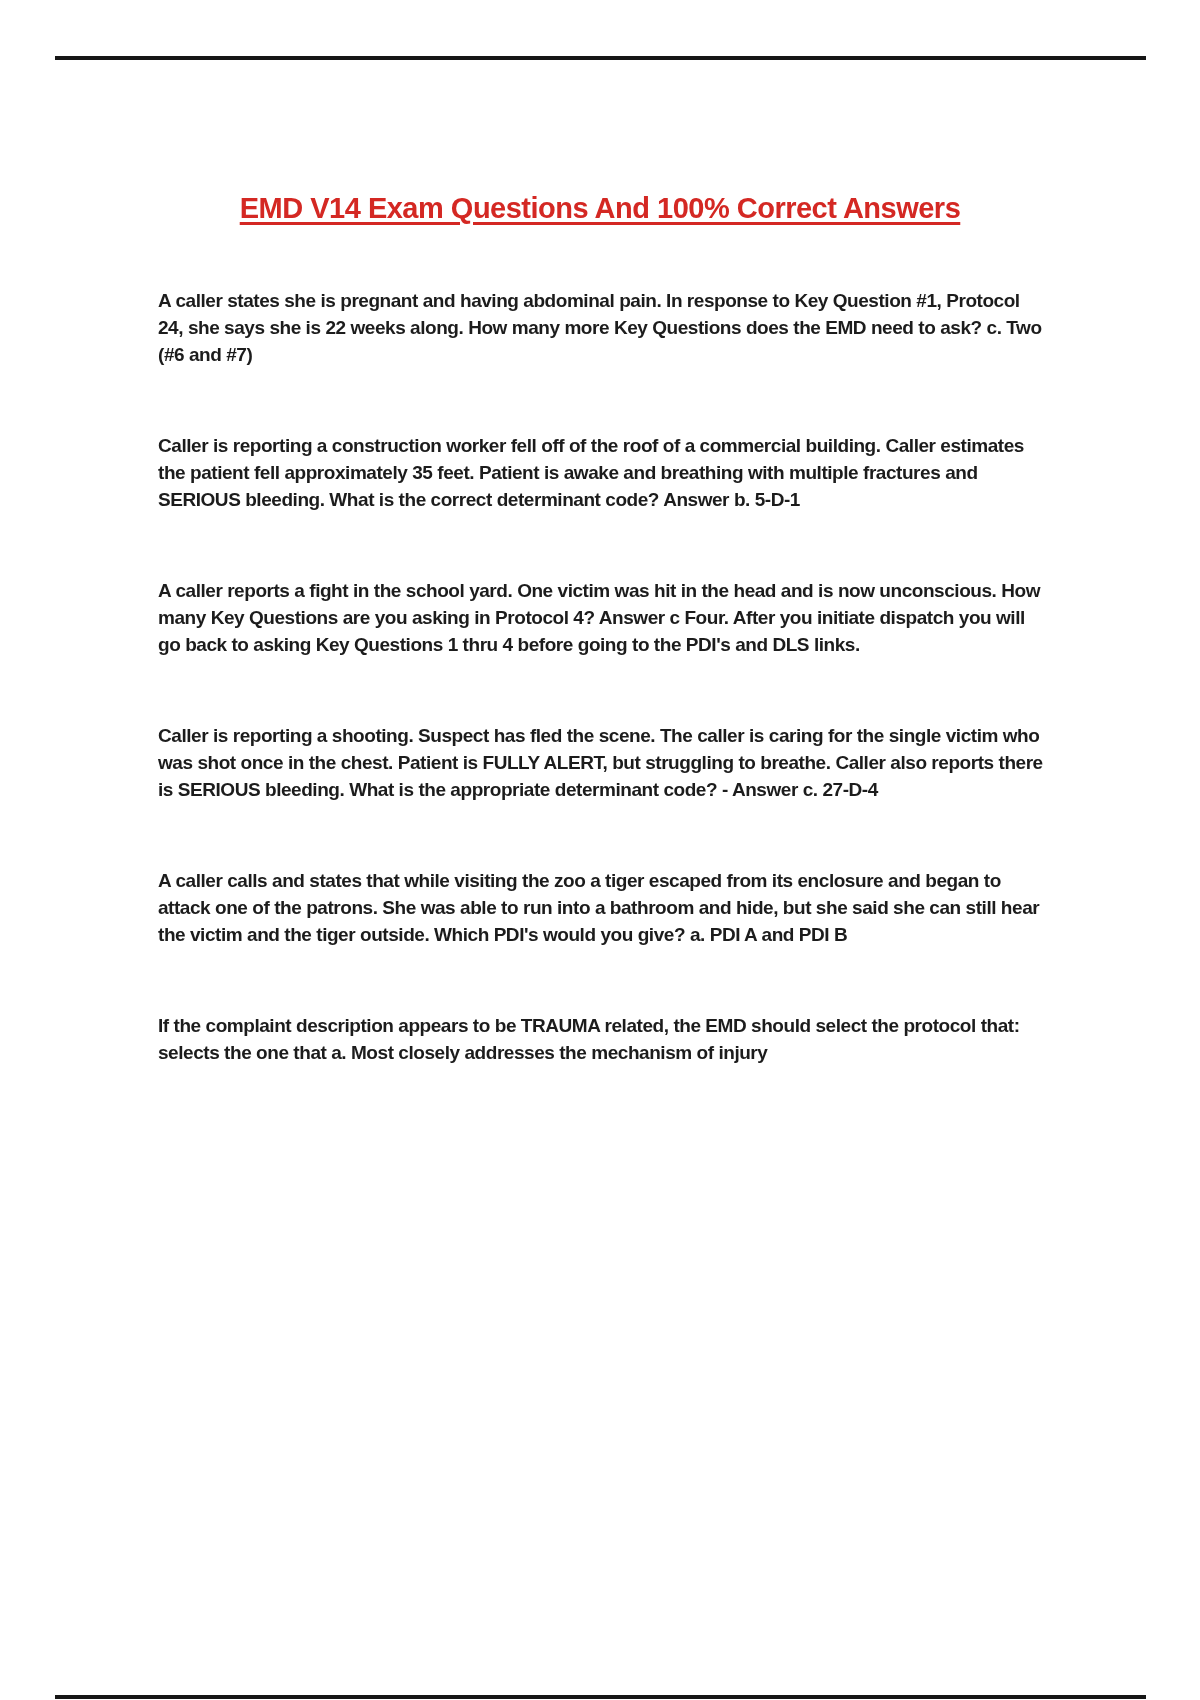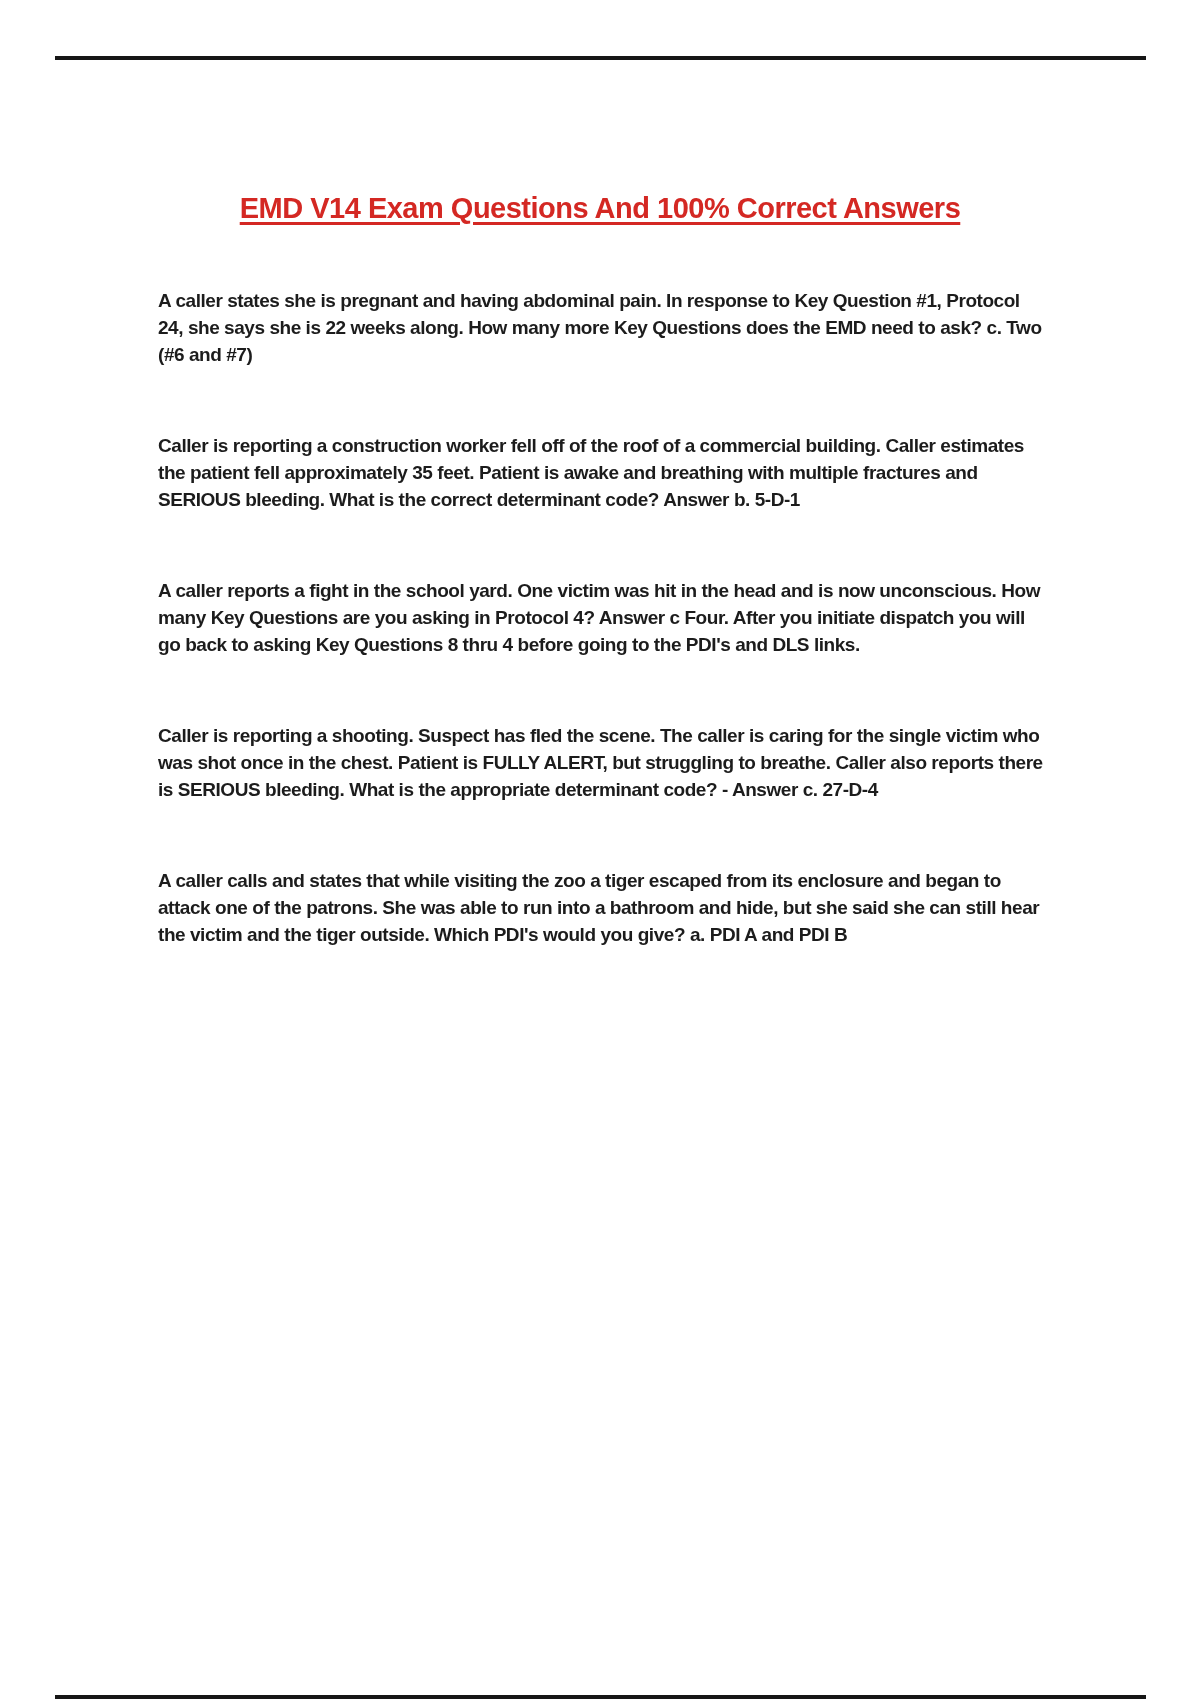--- a/index.html
+++ b/index.html
@@ -59,20 +59,21 @@
 
 <div class="page">
 
   <div class="rule rule-top" style="background: rgb(22, 22, 22);"></div>
 
   <h1 class="doc-title" style="color: rgb(212, 40, 35); text-decoration-color: rgb(212, 40, 35);">EMD V14 Exam Questions And 100% Correct Answers</h1>
 
   <div class="content" style="color: rgb(28, 28, 28);">
     <p class="para">A caller states she is pregnant and having abdominal pain. In response to Key Question #1, Protocol 24, she says she is 22 weeks along. How many more Key Questions does the EMD need to ask? c. Two (#6 and #7)</p>
     <p class="para">Caller is reporting a construction worker fell off of the roof of a commercial building. Caller estimates the patient fell approximately 35 feet. Patient is awake and breathing with multiple fractures and SERIOUS bleeding. What is the correct determinant code? Answer b. 5-D-1</p>
-    <p class="para">A caller reports a fight in the school yard. One victim was hit in the head and is now unconscious. How many Key Questions are you asking in Protocol 4? Answer c Four. After you initiate dispatch you will go back to asking Key Questions 8 thru 4 before going to the PDI's and DLS links.</p>
+    <p class="para">A caller reports a fight in the school yard. One victim was hit in the head and is now unconscious. How many Key Questions are you asking in Protocol 4? Answer c Four. After you initiate dispatch you will go back to asking Key Questions 1 thru 4 before going to the PDI's and DLS links.</p>
     <p class="para">Caller is reporting a shooting. Suspect has fled the scene. The caller is caring for the single victim who was shot once in the chest. Patient is FULLY ALERT, but struggling to breathe. Caller also reports there is SERIOUS bleeding. What is the appropriate determinant code? - Answer c. 27-D-4</p>
     <p class="para">A caller calls and states that while visiting the zoo a tiger escaped from its enclosure and began to attack one of the patrons. She was able to run into a bathroom and hide, but she said she can still hear the victim and the tiger outside. Which PDI's would you give? a. PDI A and PDI B</p>
+    <p class="para">If the complaint description appears to be TRAUMA related, the EMD should select the protocol that: selects the one that a. Most closely addresses the mechanism of injury</p>
   </div>
 
   <div class="rule rule-bottom" style="background: rgb(22, 22, 22);"></div>
 
 </div>
 
 </body></html>

